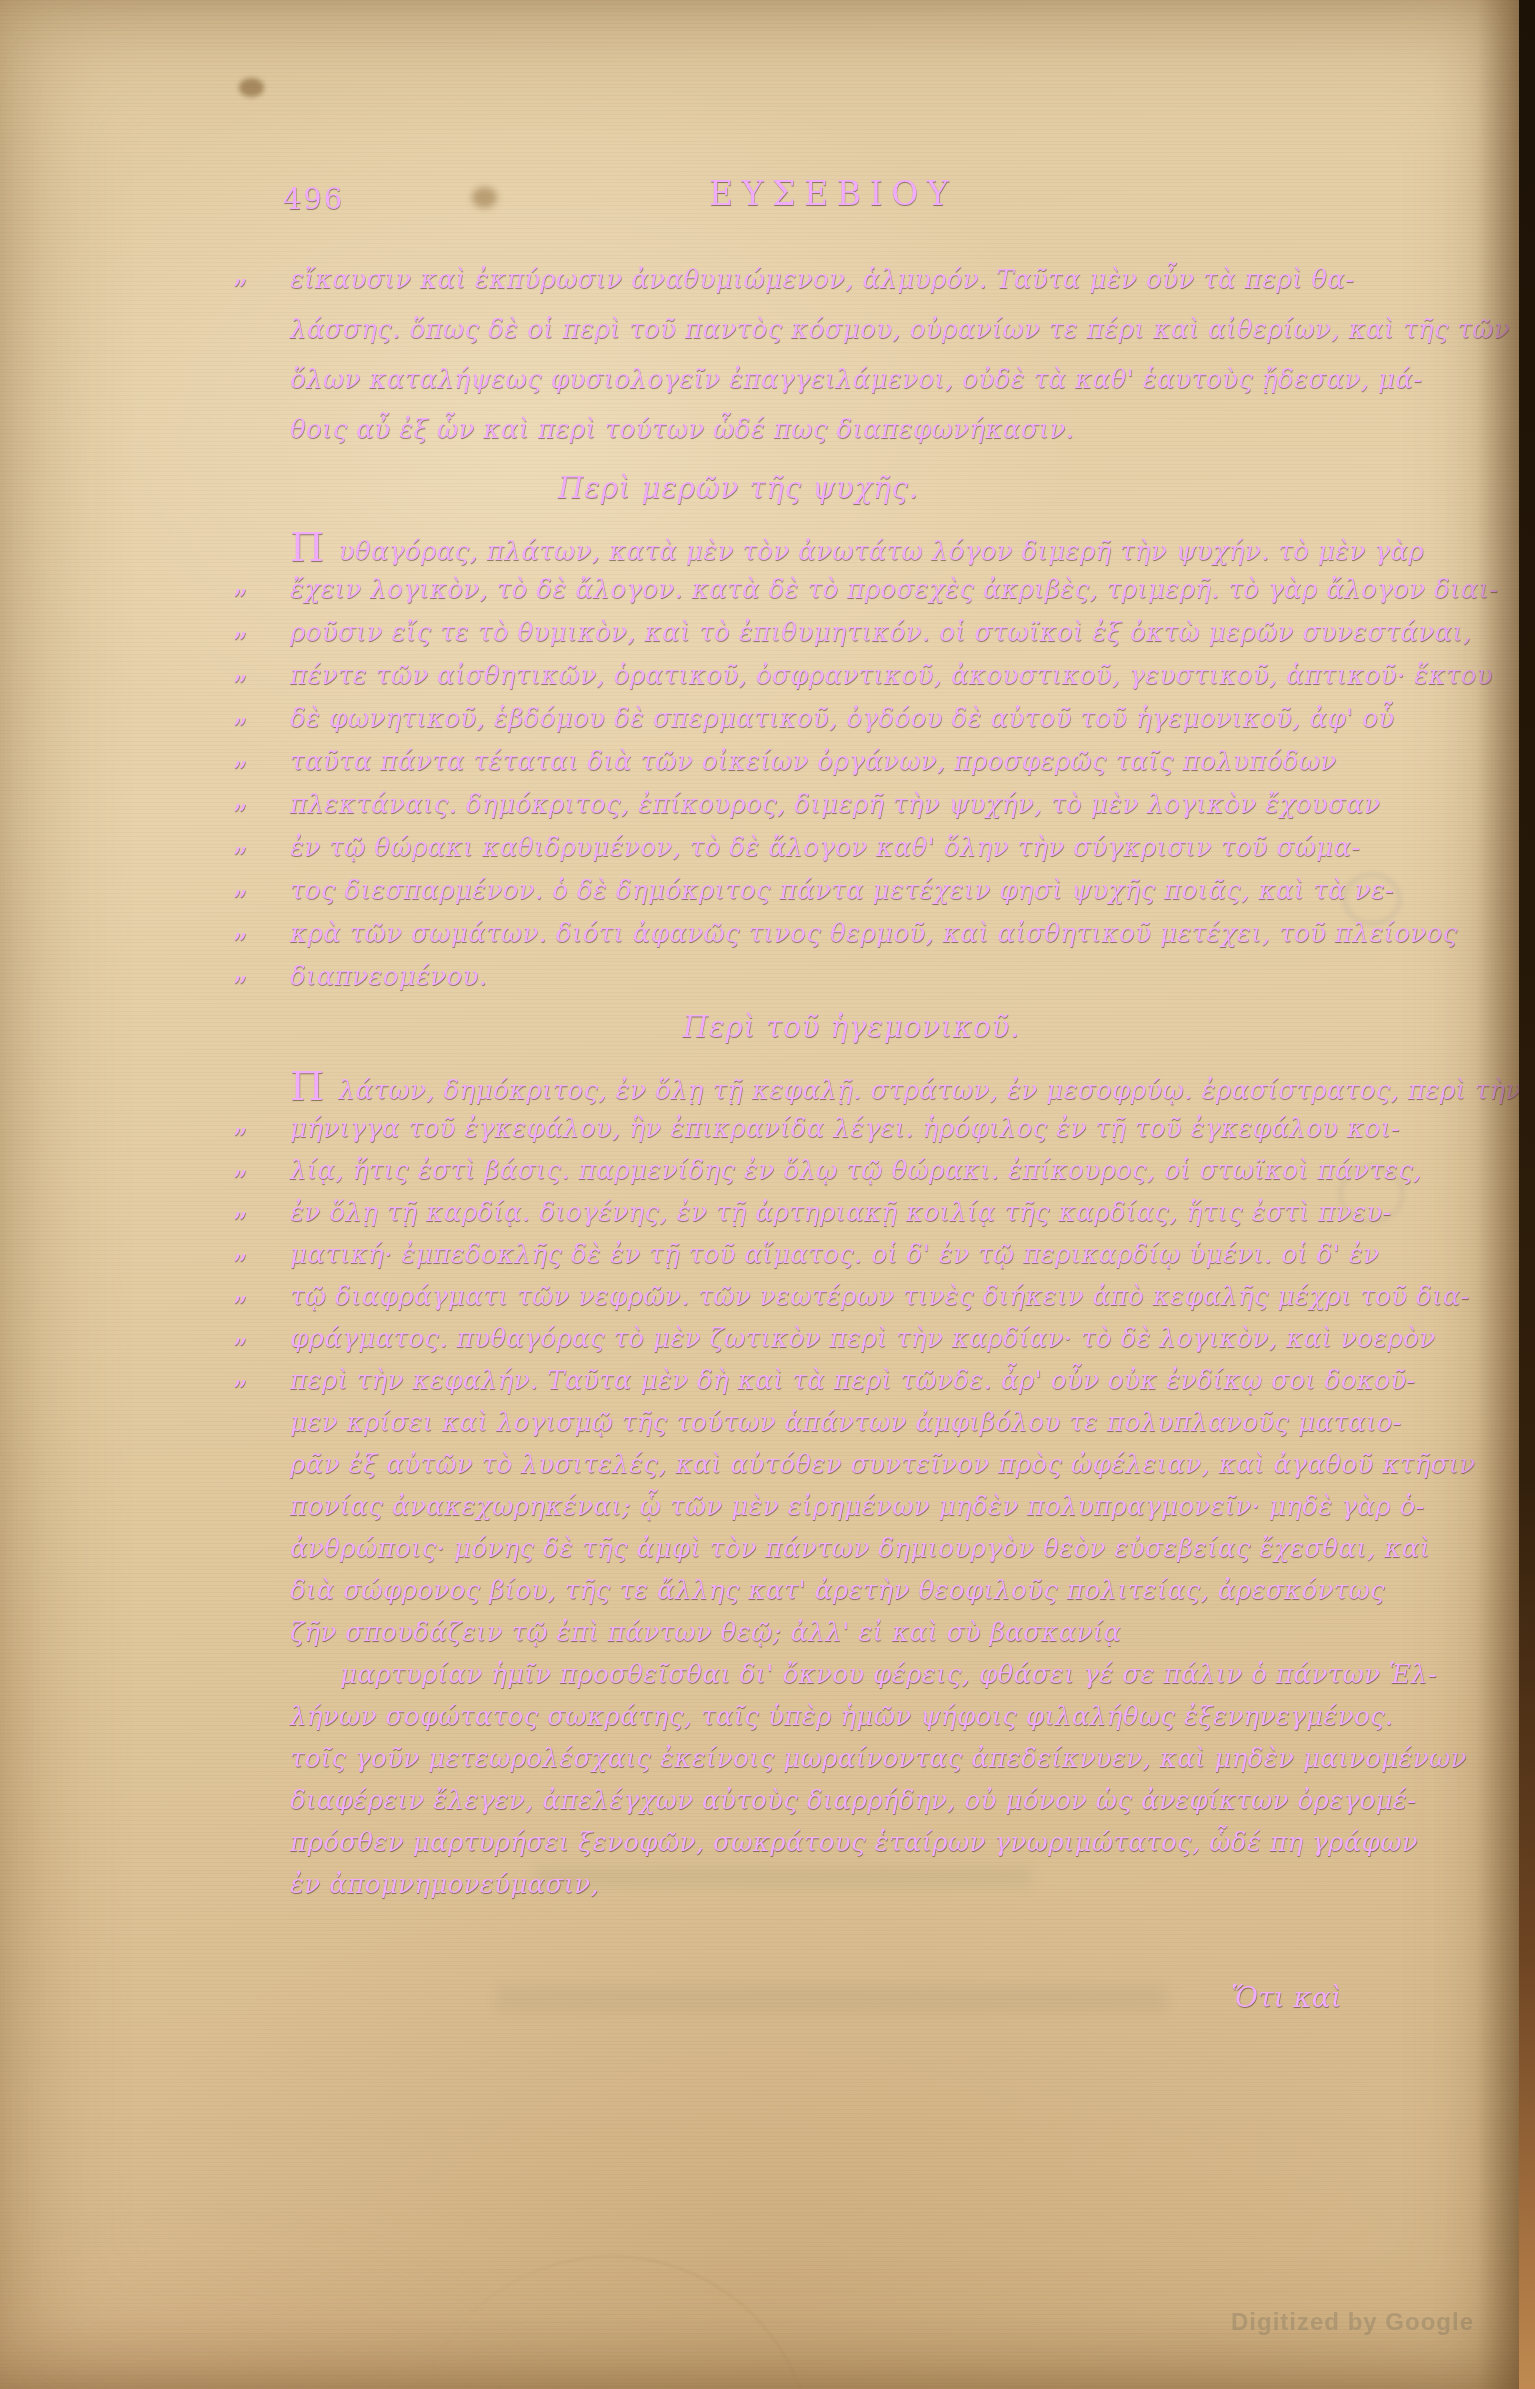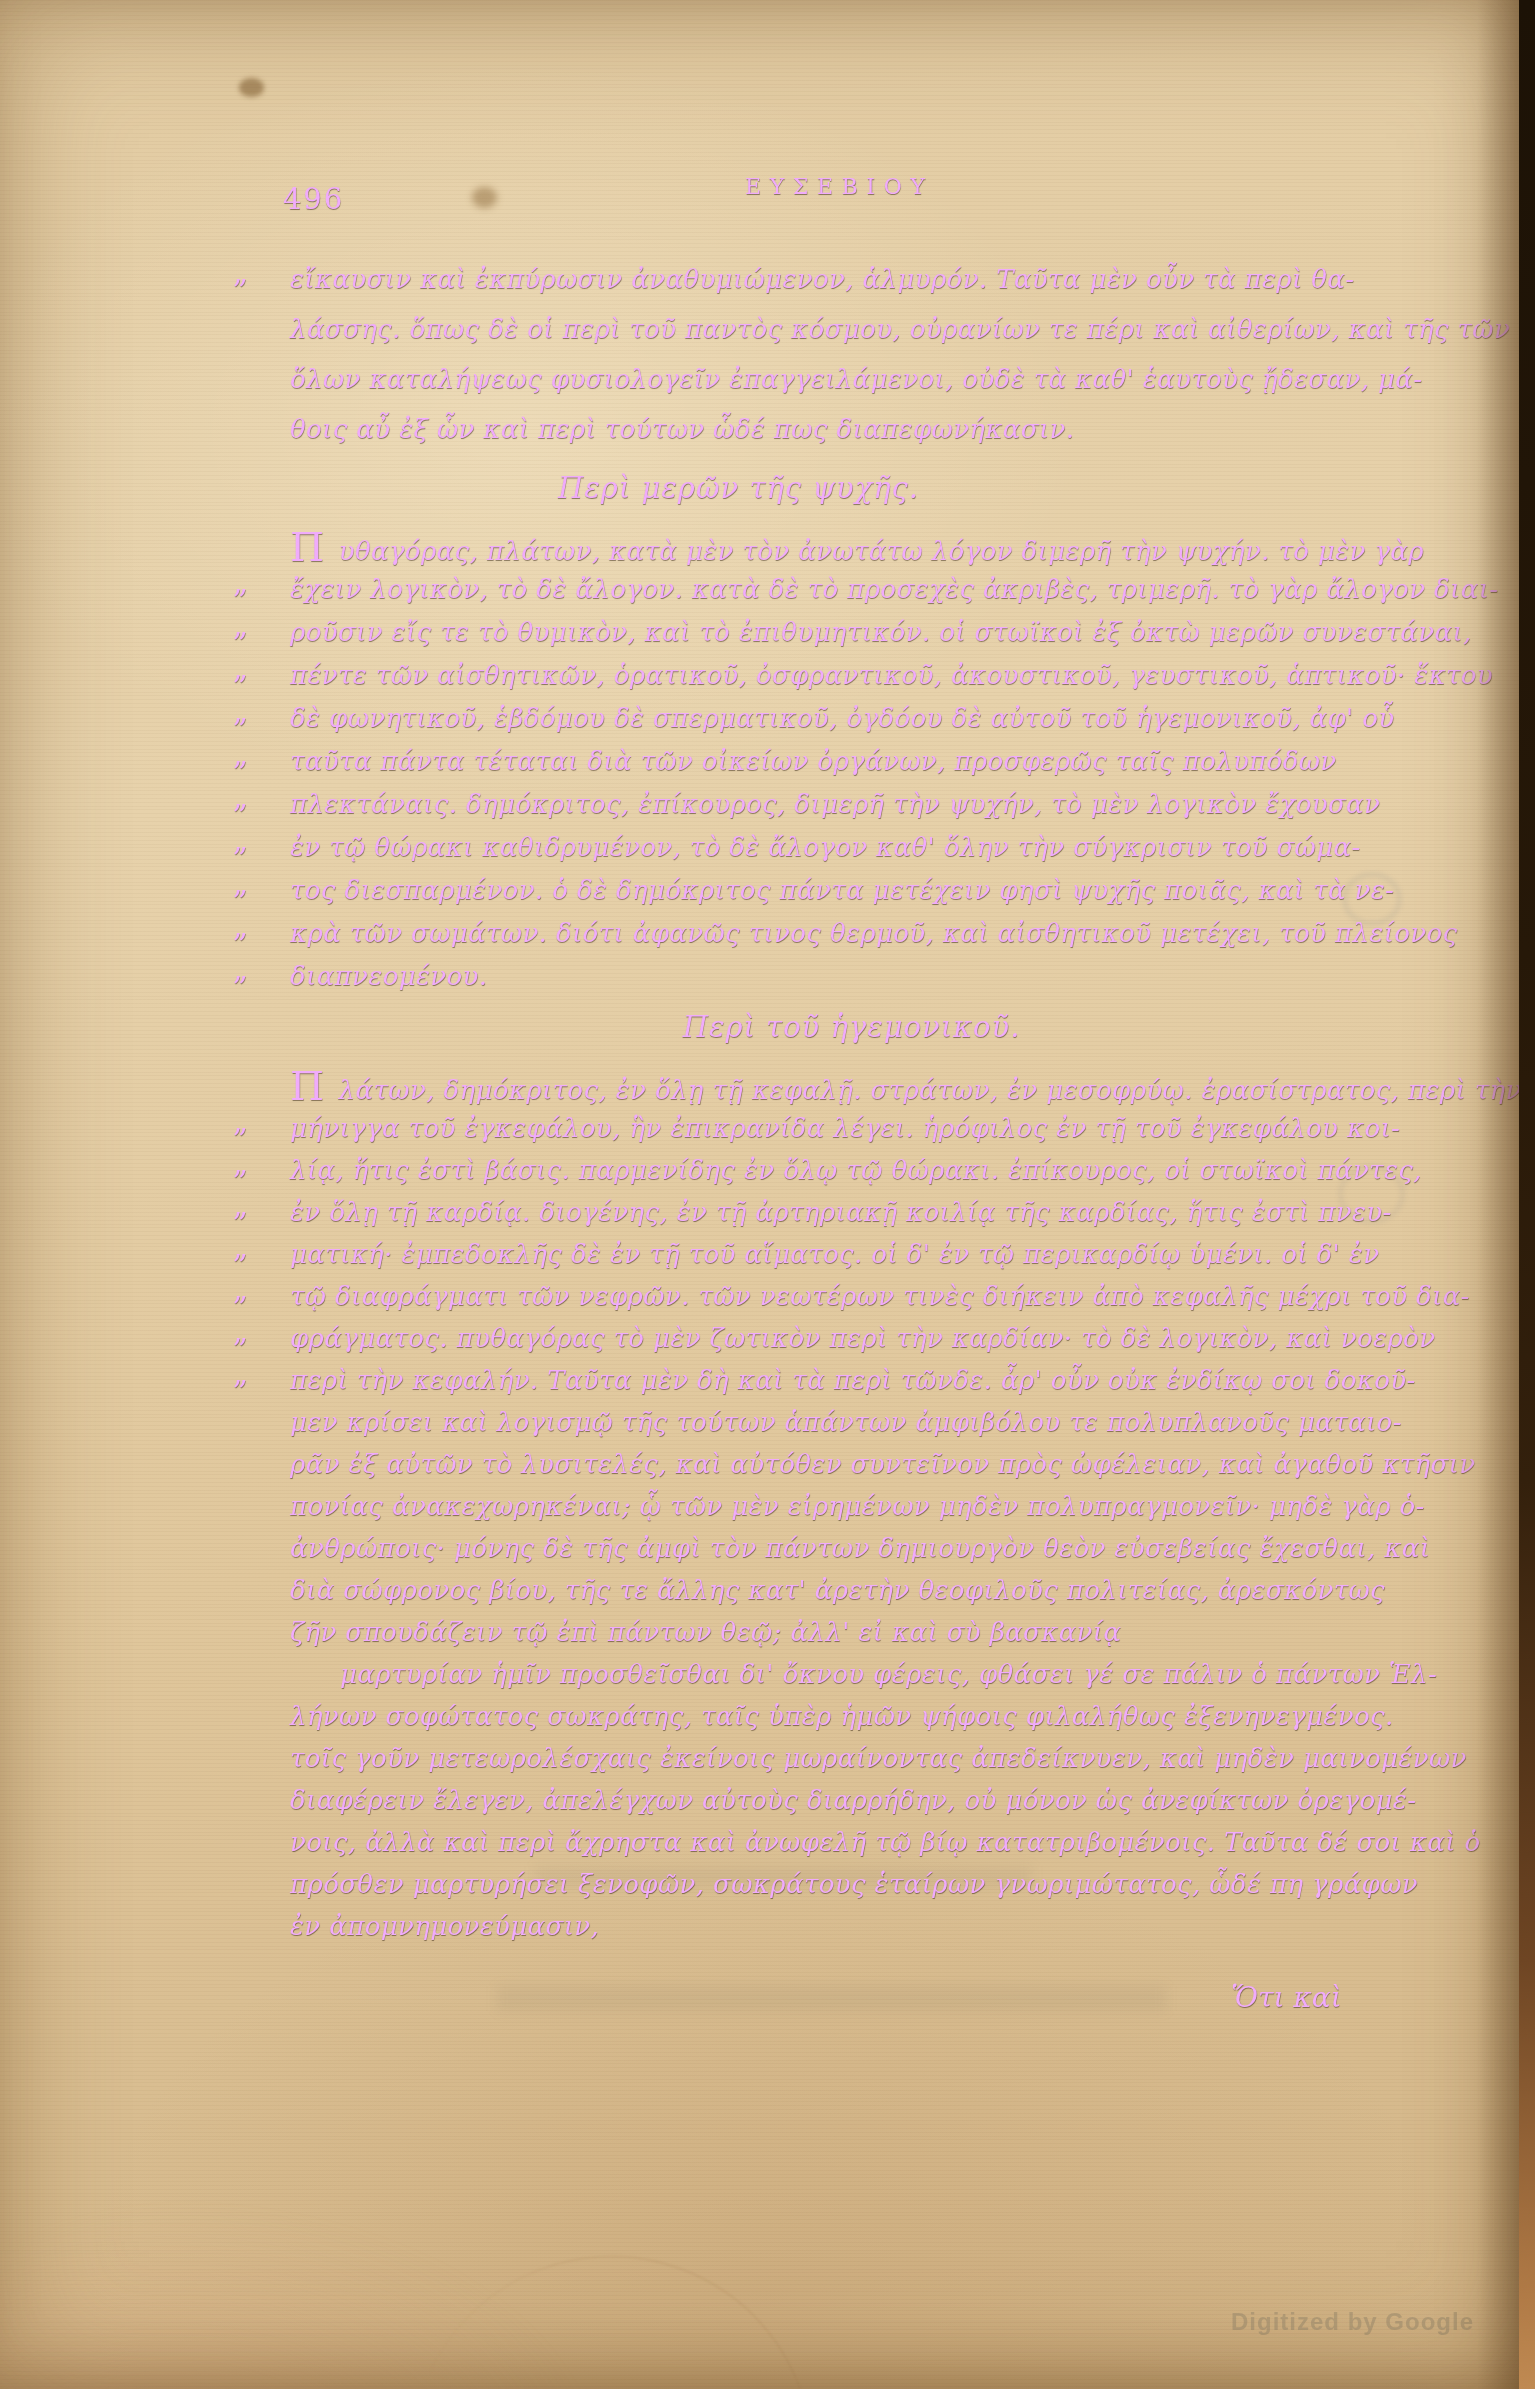--- a/index.html
+++ b/index.html
@@ -42,21 +42,21 @@
     position:absolute;left:411px;top:2256px;width:401px;height:401px;border-radius:50%;
     border-top:1.9px solid rgba(150,108,66,0.28);transform:rotate(24deg);filter:blur(1px);
   }
   .showthrough{position:absolute;background:rgba(118,108,90,0.09);filter:blur(5.7px);}
   .ghost-1{left:497px;top:1986px;width:669px;height:25px;}
   .ghost-2{left:535px;top:1866px;width:497px;height:21px;}
 
   .ink{color:#f0abfc;text-shadow:0.4px 0.5px 0.7px rgba(46,30,12,0.5);}
 
   .page-number{position:absolute;left:283px;top:182px;font-size:29px;letter-spacing:1.9px;}
-  .running-header{position:absolute;left:745px;top:174px;font-size:22px;letter-spacing:8.6px;}
+  .running-header{position:absolute;left:709px;top:174px;font-size:33px;letter-spacing:8.6px;}
 
   #text-block{position:absolute;left:290px;top:254px;width:1069px;}
   .line{position:relative;white-space:nowrap;font-style:italic;font-size:26px;letter-spacing:0.4px;}
   .sec0 .line{height:50px;line-height:50px;font-size:26px;}
   .sec2 .line{height:43px;line-height:43px;}
   .sec4 .line{height:42px;line-height:42px;}
   .sec2{margin-top:15.3px;}
   .sec4{margin-top:17px;}
   .heading{height:42px;line-height:42px;text-align:center;font-style:italic;font-size:29px;letter-spacing:1px;}
   .heading-1{margin-top:13.4px;transform:translateX(-86px);}
@@ -124,21 +124,20 @@
       <div class="line"><span class="t">μεν κρίσει καὶ λογισμῷ τῆς τούτων ἁπάντων ἀμφιβόλου τε πολυπλανοῦς ματαιο-</span></div>
       <div class="line"><span class="t">ρᾶν ἐξ αὐτῶν τὸ λυσιτελές, καὶ αὐτόθεν συντεῖνον πρὸς ὠφέλειαν, καὶ ἀγαθοῦ κτῆσιν</span></div>
       <div class="line"><span class="t">πονίας ἀνακεχωρηκέναι; ᾧ τῶν μὲν εἰρημένων μηδὲν πολυπραγμονεῖν· μηδὲ γὰρ ὁ-</span></div>
       <div class="line"><span class="t">ἀνθρώποις· μόνης δὲ τῆς ἀμφὶ τὸν πάντων δημιουργὸν θεὸν εὐσεβείας ἔχεσθαι, καὶ</span></div>
       <div class="line"><span class="t">διὰ σώφρονος βίου, τῆς τε ἄλλης κατ' ἀρετὴν θεοφιλοῦς πολιτείας, ἀρεσκόντως</span></div>
       <div class="line"><span class="t">ζῆν σπουδάζειν τῷ ἐπὶ πάντων θεῷ; ἀλλ' εἰ καὶ σὺ βασκανίᾳ</span></div>
       <div class="line indent"><span class="t">μαρτυρίαν ἡμῖν προσθεῖσθαι δι' ὄκνου φέρεις, φθάσει γέ σε πάλιν ὁ πάντων Ἑλ-</span></div>
       <div class="line"><span class="t">λήνων σοφώτατος σωκράτης, ταῖς ὑπὲρ ἡμῶν ψήφοις φιλαλήθως ἐξενηνεγμένος.</span></div>
       <div class="line"><span class="t">τοῖς γοῦν μετεωρολέσχαις ἐκείνοις μωραίνοντας ἀπεδείκνυεν, καὶ μηδὲν μαινομένων</span></div>
       <div class="line"><span class="t">διαφέρειν ἔλεγεν, ἀπελέγχων αὐτοὺς διαρρήδην, οὐ μόνον ὡς ἀνεφίκτων ὀρεγομέ-</span></div>
-      <div class="line"><span class="t">νοις, ἀλλὰ καὶ περὶ ἄχρηστα καὶ ἀνωφελῆ τῷ βίῳ κατατριβομένοις. Ταῦτα δέ σοι καὶ ὁ</span></div>
       <div class="line"><span class="t">πρόσθεν μαρτυρήσει ξενοφῶν, σωκράτους ἑταίρων γνωριμώτατος, ὧδέ πη γράφων</span></div>
       <div class="line"><span class="t">ἐν ἀπομνημονεύμασιν,</span></div>
     </div>
   </div>
 
 <div class="catchword ink">Ὅτι καὶ</div>
 
 <div class="watermark">Digitized by Google</div>
 
 <div class="vignette"></div>

